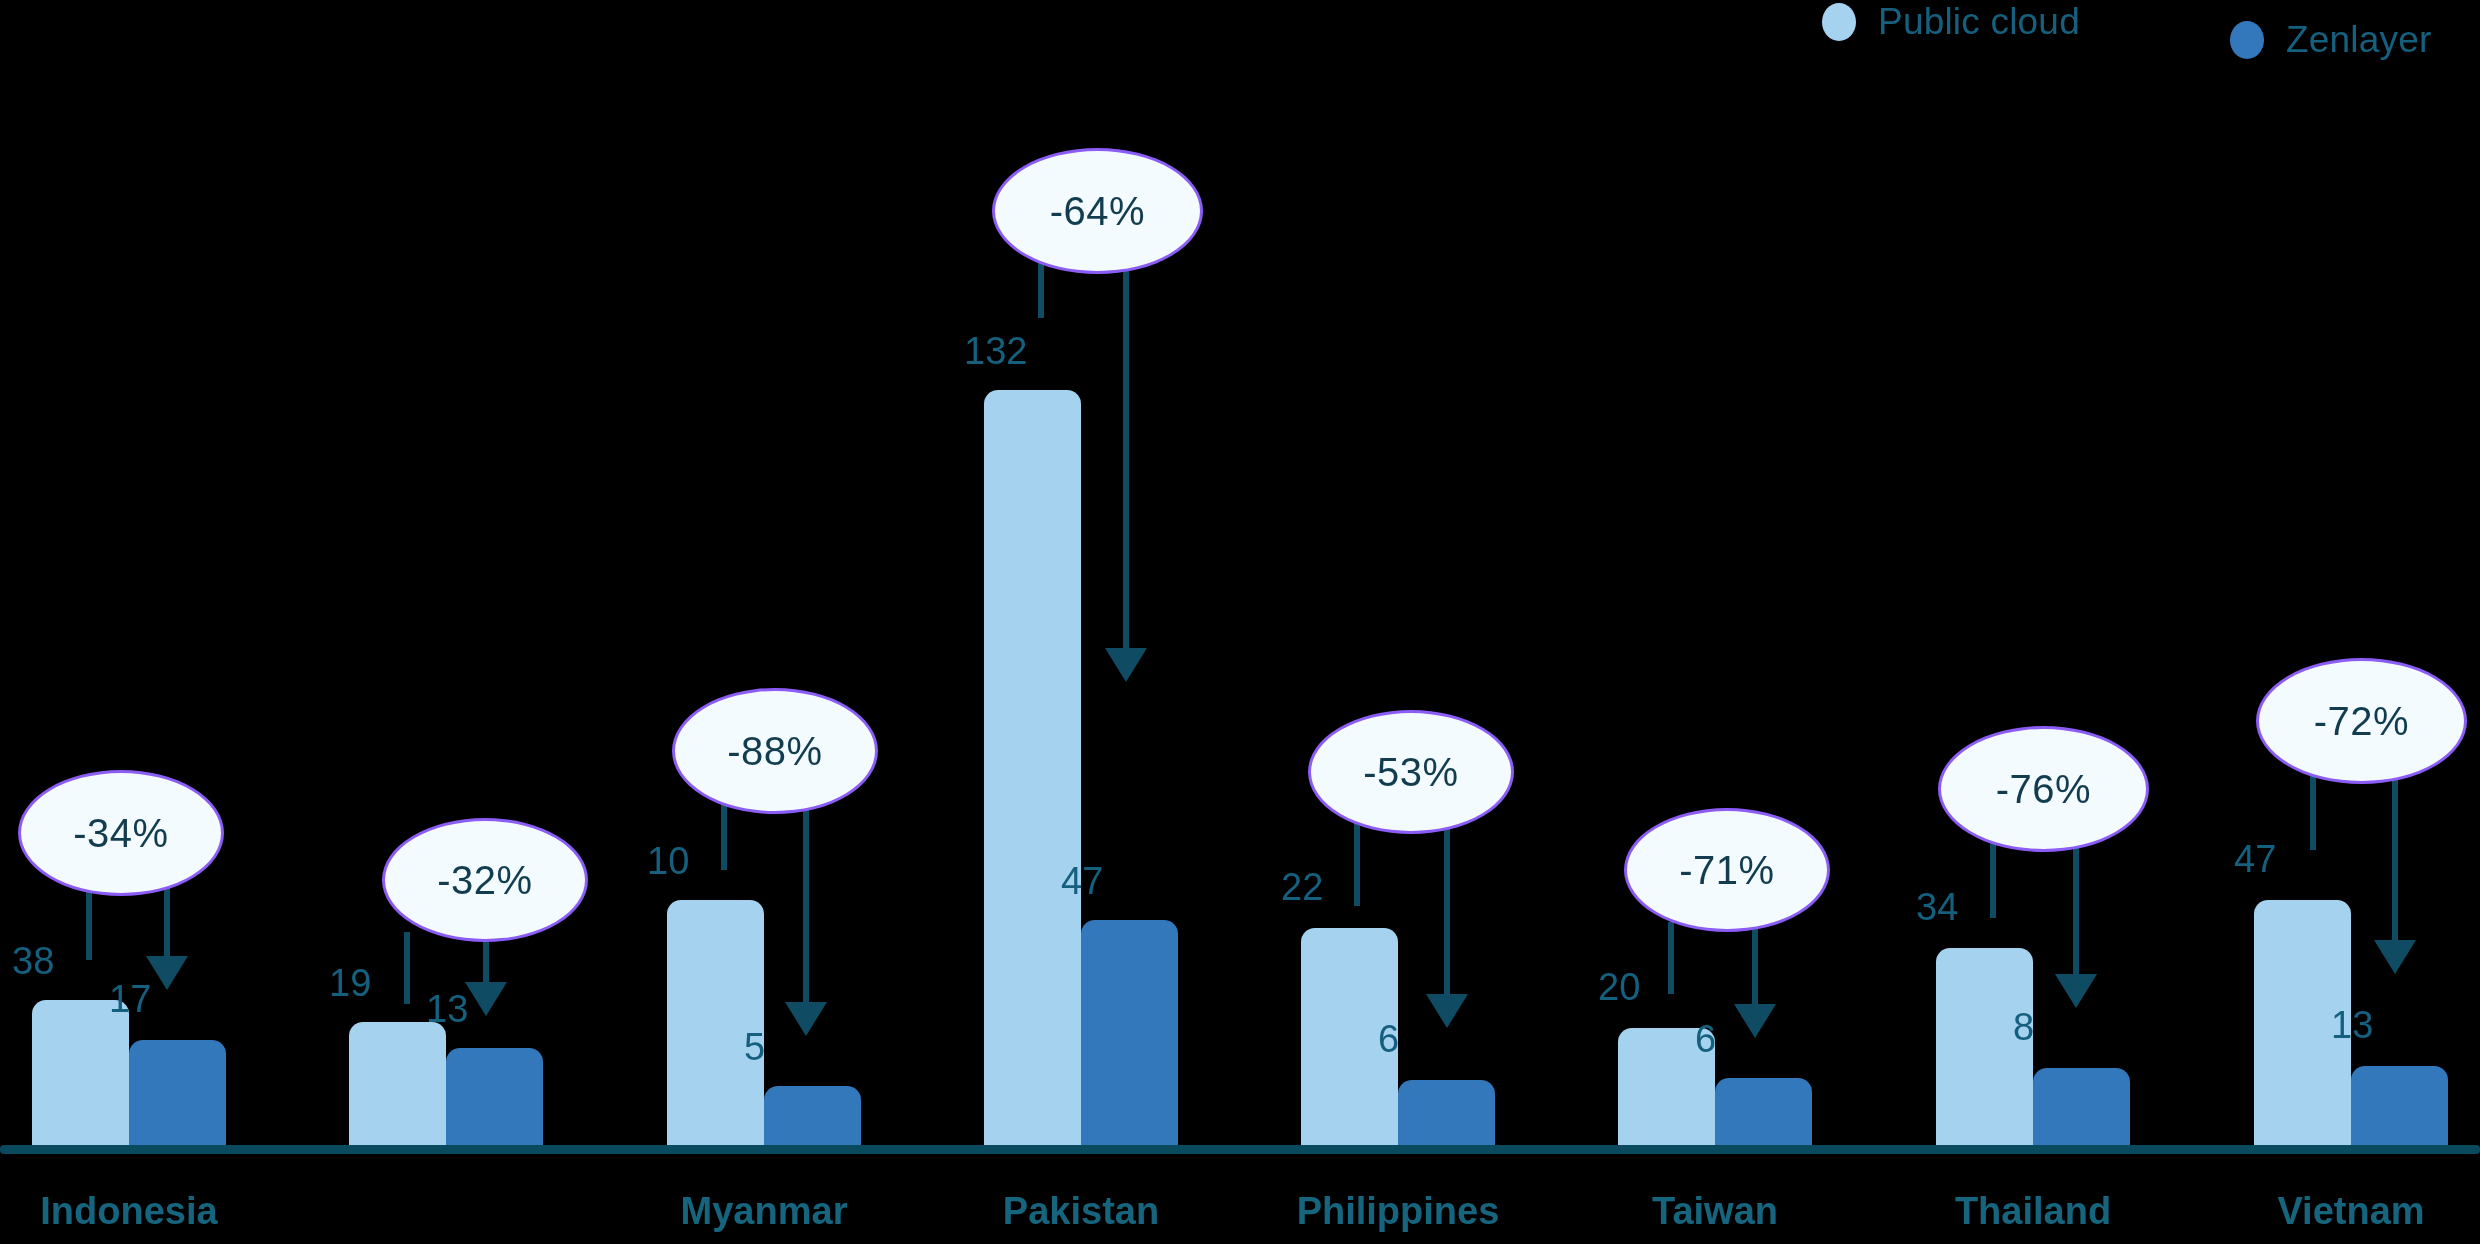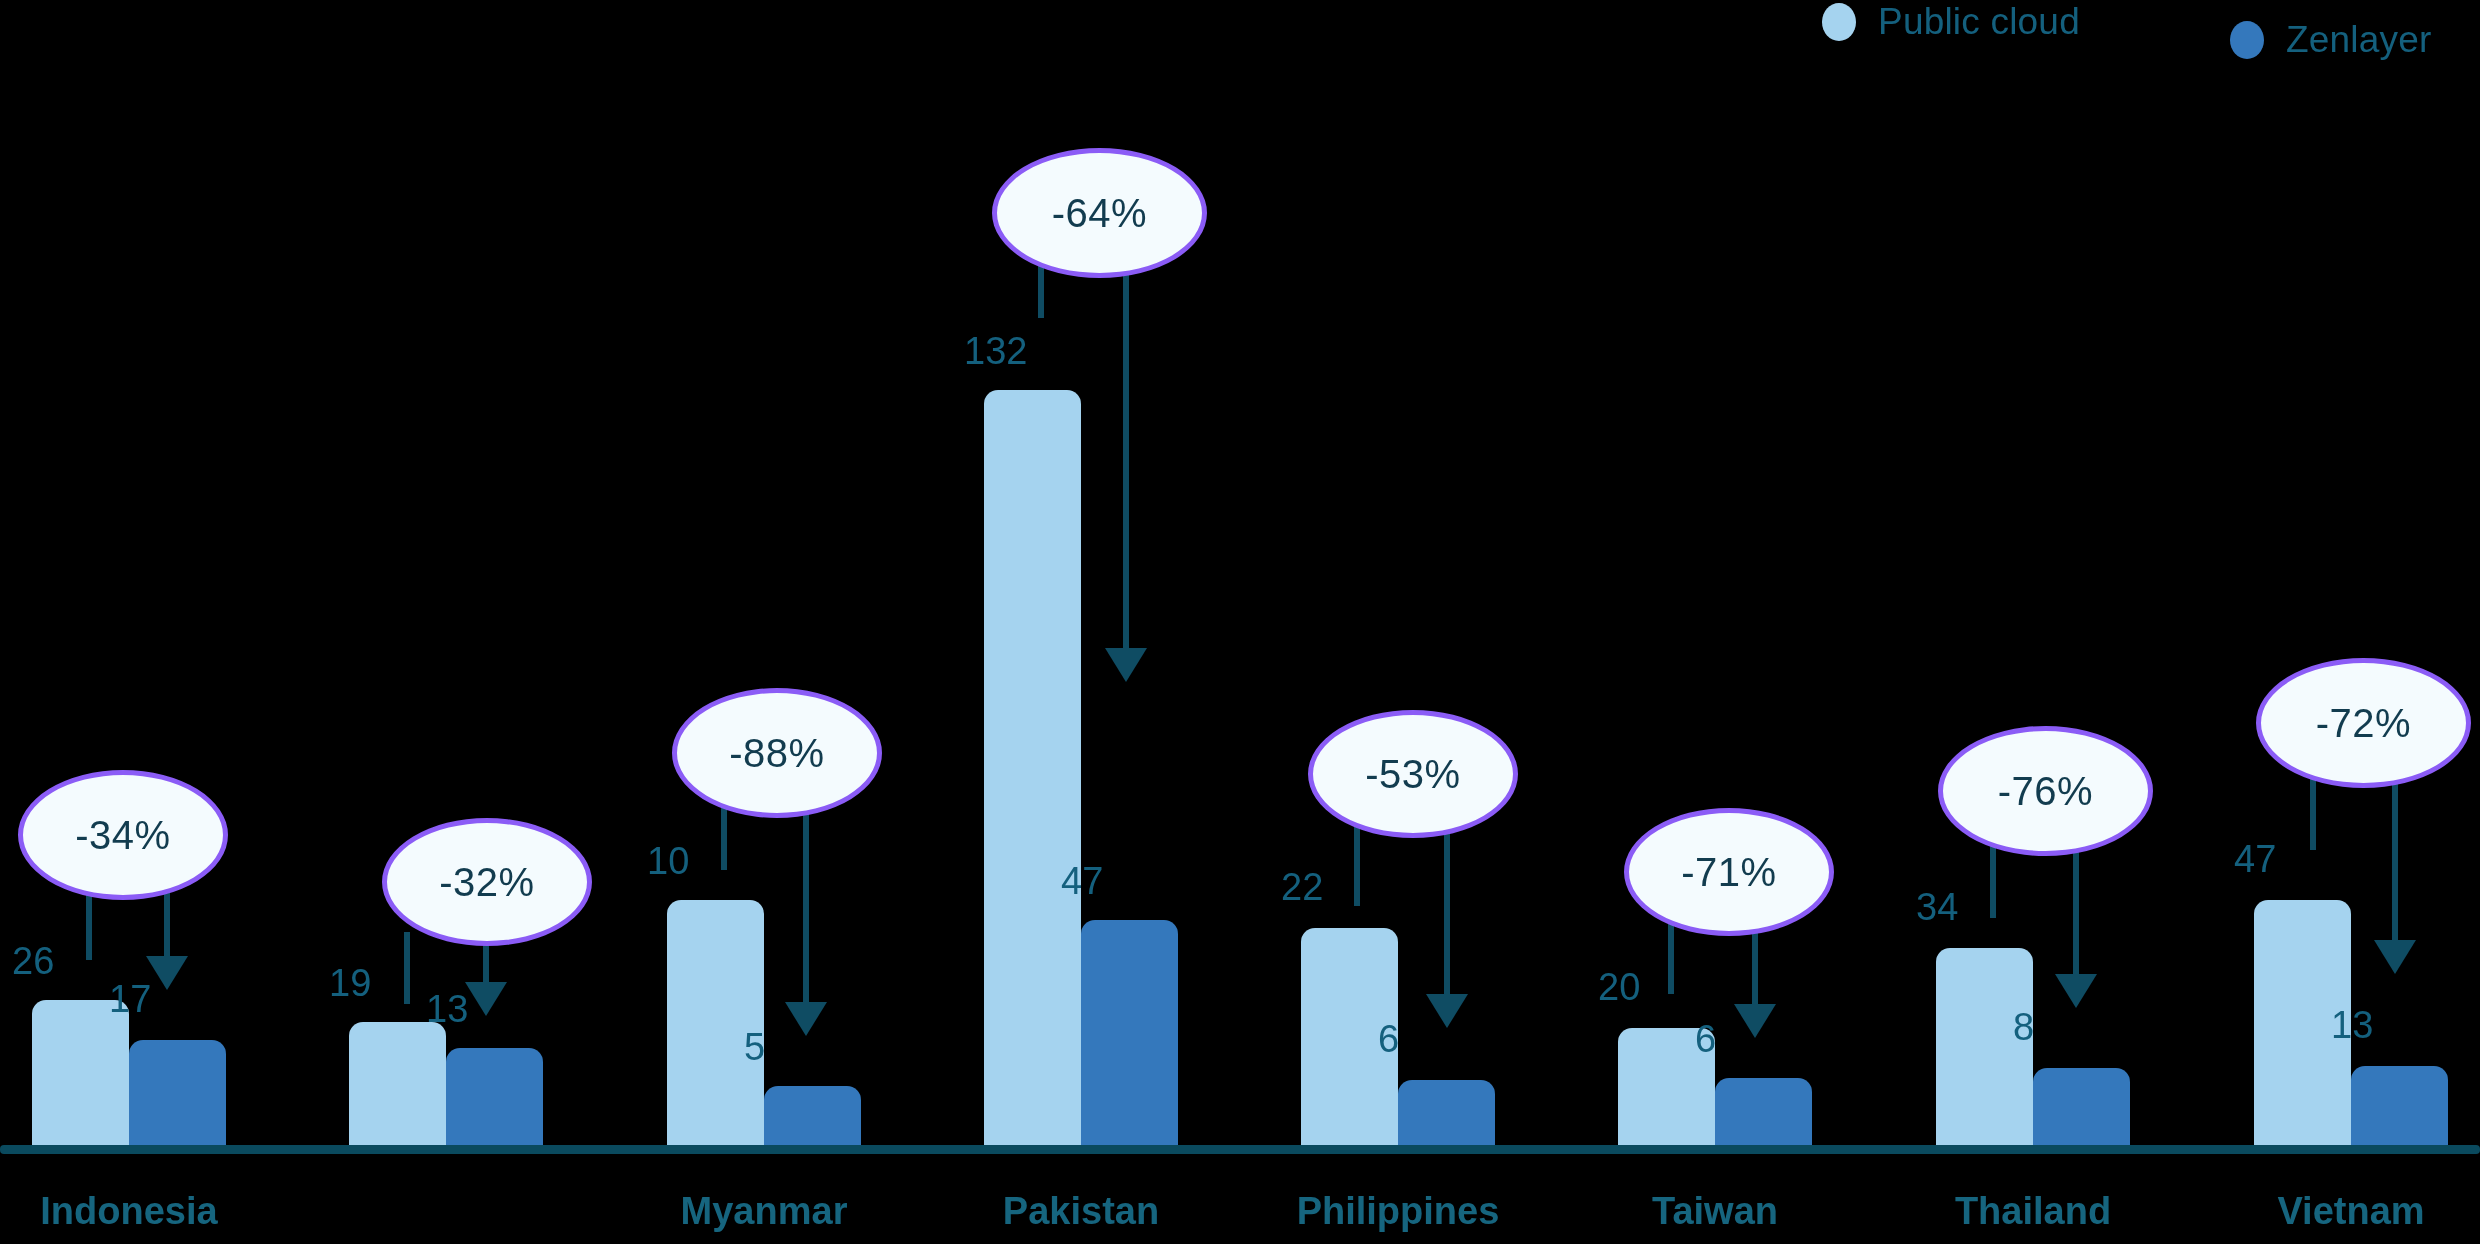--- a/index.html
+++ b/index.html
@@ -23,21 +23,21 @@
   .bar.light{background:#A5D3EF;}
   .bar.dark{background:#3478BC;}
 
   .vlabel{position:absolute;font-size:38px;color:#14607E;
           white-space:nowrap;}
 
   .catlabel{position:absolute;font-size:38px;color:#16657F;
             text-align:center;white-space:nowrap;font-weight:600;}
 
   
-  .callout{position:absolute;background:#F4FBFE;border:5px solid #8b5cf6;
+  .callout{position:absolute;background:#F4FBFE;border:3px solid #8b5cf6;
            border-radius:50%;display:flex;align-items:center;
            justify-content:center;}
   .callout-text{font-size:40px;color:#123C4F;white-space:nowrap;
                 letter-spacing:0.5px;}
 
   .stem{position:absolute;width:6px;background:#0F4C63;}
   .arrowline{position:absolute;width:6px;background:#0F4C63;}
   .arrowhead{position:absolute;width:0;height:0;
              border-left:21px solid transparent;
              border-right:21px solid transparent;
@@ -56,21 +56,21 @@
       <div class="legend-item" style="left: 2186px; top: 20px;">
         <span class="legend-dot" style="background: rgb(52, 120, 188);"></span>
         <span class="legend-label">Zenlayer</span>
       </div>
     </div>
 
   <div id="plot">
     <div class="baseline" style="top: 1145px;"></div>
   <div class="bar light" style="left: 32px; top: 1000px; width: 97px; height: 145px; background: rgb(165, 211, 239);"></div>
       <div class="bar dark" style="left: 129px; top: 1040px; width: 97px; height: 105px; background: rgb(52, 120, 188);"></div>
-      <div class="vlabel" style="left: 12px; top: 940px; width: 137px;">26</div>
+      <div class="vlabel" style="left: 12px; top: 940px; width: 137px;">38</div>
       <div class="vlabel" style="left: 109px; top: 978px; width: 137px;">17</div>
       <div class="catlabel" style="left: -28px; top: 1190px; width: 314px;">Indonesia</div>
       <div class="stem" style="left: 86px; top: 886px; height: 74px;"></div>
       <div class="arrowline" style="left: 164px; top: 886px; height: 70px;"></div>
       <div class="arrowhead" style="left: 146px; top: 956px;"></div>
       <div class="callout" style="left: 18px; top: 770px; width: 200px; height: 120px;">
         <span class="callout-text">-34%</span>
       </div>
       <div class="bar light" style="left: 349px; top: 1022px; width: 97px; height: 123px; background: rgb(165, 211, 239);"></div>
       <div class="bar dark" style="left: 446px; top: 1048px; width: 97px; height: 97px; background: rgb(52, 120, 188);"></div>

